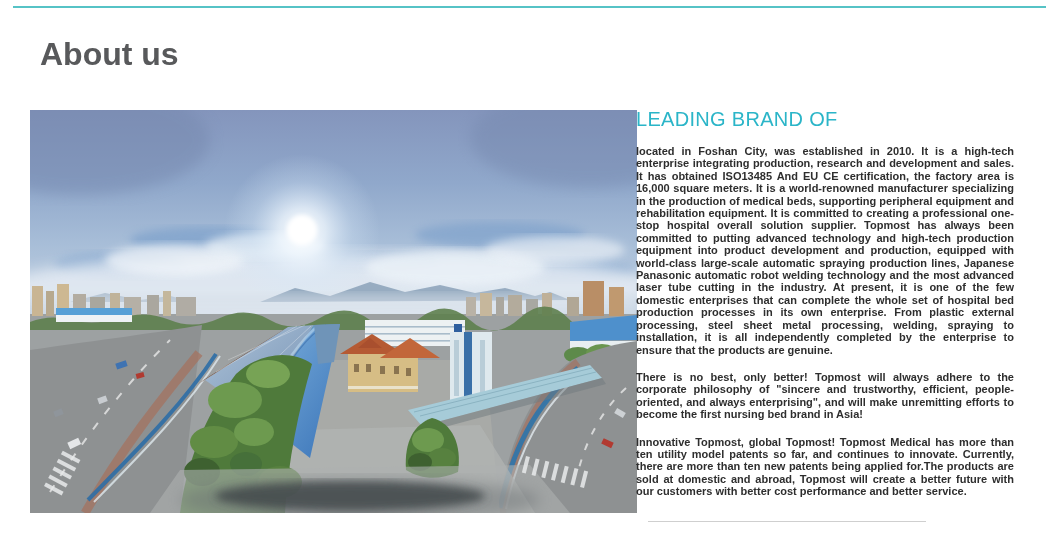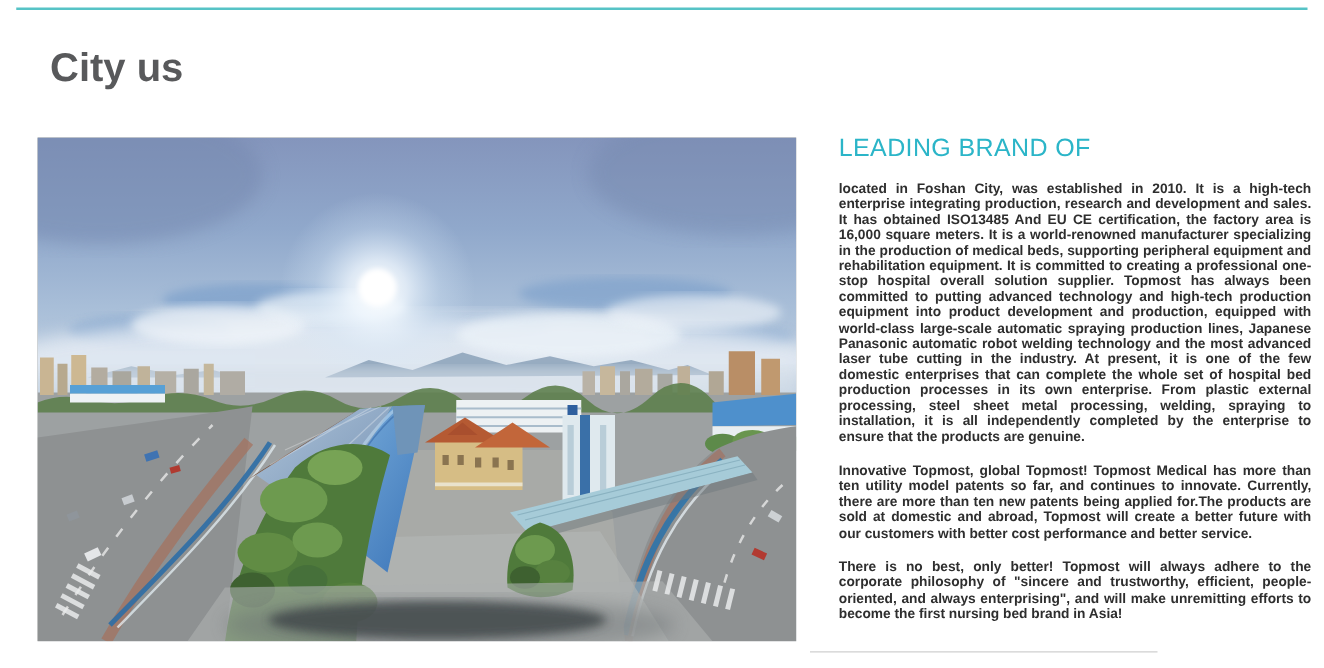--- a/index.html
+++ b/index.html
@@ -10,38 +10,38 @@
   .top-rule{position:absolute;left:13px;top:6px;width:1033px;height:2px;background:#56c3c6;}
   .page-title{
     position:absolute;left:40px;top:36px;margin:0;
     font-size:32px;font-weight:bold;color:#58595b;letter-spacing:0px;
   }
   .photo-wrap{
     position:absolute;left:30px;top:110px;width:607px;height:403px;overflow:hidden;
     background:#9da1a2;
   }
   .photo-wrap svg{display:block;width:100%;height:100%;}
-  .content{position:absolute;left:671px;top:108px;width:378px;}
+  .content{position:absolute;left:636px;top:108px;width:378px;}
   .lead-heading{
     margin:0 0 14px 0;font-size:20px;line-height:23px;color:#2bb5c8;
     font-weight:500;letter-spacing:0.3px;
   }
   .content p{
     margin:0 0 15px 0;font-size:11px;line-height:12.4px;color:#2e2e2e;
     text-align:justify;
     font-weight:bold;
   }
   .under-rule{position:absolute;left:648px;top:521px;width:278px;height:1px;background:#cfcfcf;}
 </style>
 </head>
 <body>
 
 <div class="top-rule"></div>
 
-<h1 class="page-title">City us</h1>
+<h1 class="page-title">About us</h1>
 
 <div class="photo-wrap">
   <svg viewBox="0 0 607 403" preserveAspectRatio="none">
     <defs>
       <linearGradient id="skyG" x1="0" y1="0" x2="0" y2="1">
         <stop offset="0" stop-color="#8495bc"></stop>
         <stop offset="0.35" stop-color="#90a8cb"></stop>
         <stop offset="0.65" stop-color="#a8bed8"></stop>
         <stop offset="1" stop-color="#c6d4e3"></stop>
       </linearGradient>
@@ -227,17 +227,17 @@
       <rect x="40" y="0" width="4" height="17"></rect>
         <rect x="50" y="0" width="4" height="17"></rect>
       <rect x="60" y="0" width="4" height="17"></rect>
     </g>
   </svg>
 </div>
 
 <div class="content">
   <h2 class="lead-heading"><span>LEADING BRAND OF</span><br></h2>
   <p>located in Foshan City, was established in 2010.  It is a high-tech enterprise integrating production, research and development and sales. It has obtained ISO13485 And EU CE certification, the  factory area is 16,000 square meters. It is a world-renowned manufacturer specializing in the production of medical beds, supporting peripheral equipment and rehabilitation equipment. It is committed to creating a professional one-stop hospital overall solution supplier. Topmost has always been committed to putting advanced technology and high-tech production equipment into product development and production, equipped with world-class large-scale automatic spraying production lines, Japanese Panasonic automatic robot welding technology and the most advanced laser tube cutting in the industry. At present, it is one of the few domestic enterprises that can complete the whole set of hospital bed production processes in its own enterprise. From plastic external processing, steel sheet metal processing, welding, spraying to installation, it is all independently completed by the enterprise to ensure that the products are genuine.</p>
+  <p>There is no best, only better! Topmost will always adhere to the corporate philosophy of "sincere and trustworthy, efficient, people-oriented, and always enterprising", and will make unremitting efforts to become the first nursing bed brand in Asia!</p>
   <p>Innovative Topmost, global Topmost! Topmost Medical has more than ten utility model patents so far, and continues to innovate. Currently, there are more than ten new patents being applied for.The products are sold at domestic  and abroad, Topmost will create a better future with our customers with better cost performance and better service.</p>
-  <p>There is no best, only better! Topmost will always adhere to the corporate philosophy of "sincere and trustworthy, efficient, people-oriented, and always enterprising", and will make unremitting efforts to become the first nursing bed brand in Asia!</p>
 </div>
 
 <div class="under-rule"></div>
 
 </body></html>

